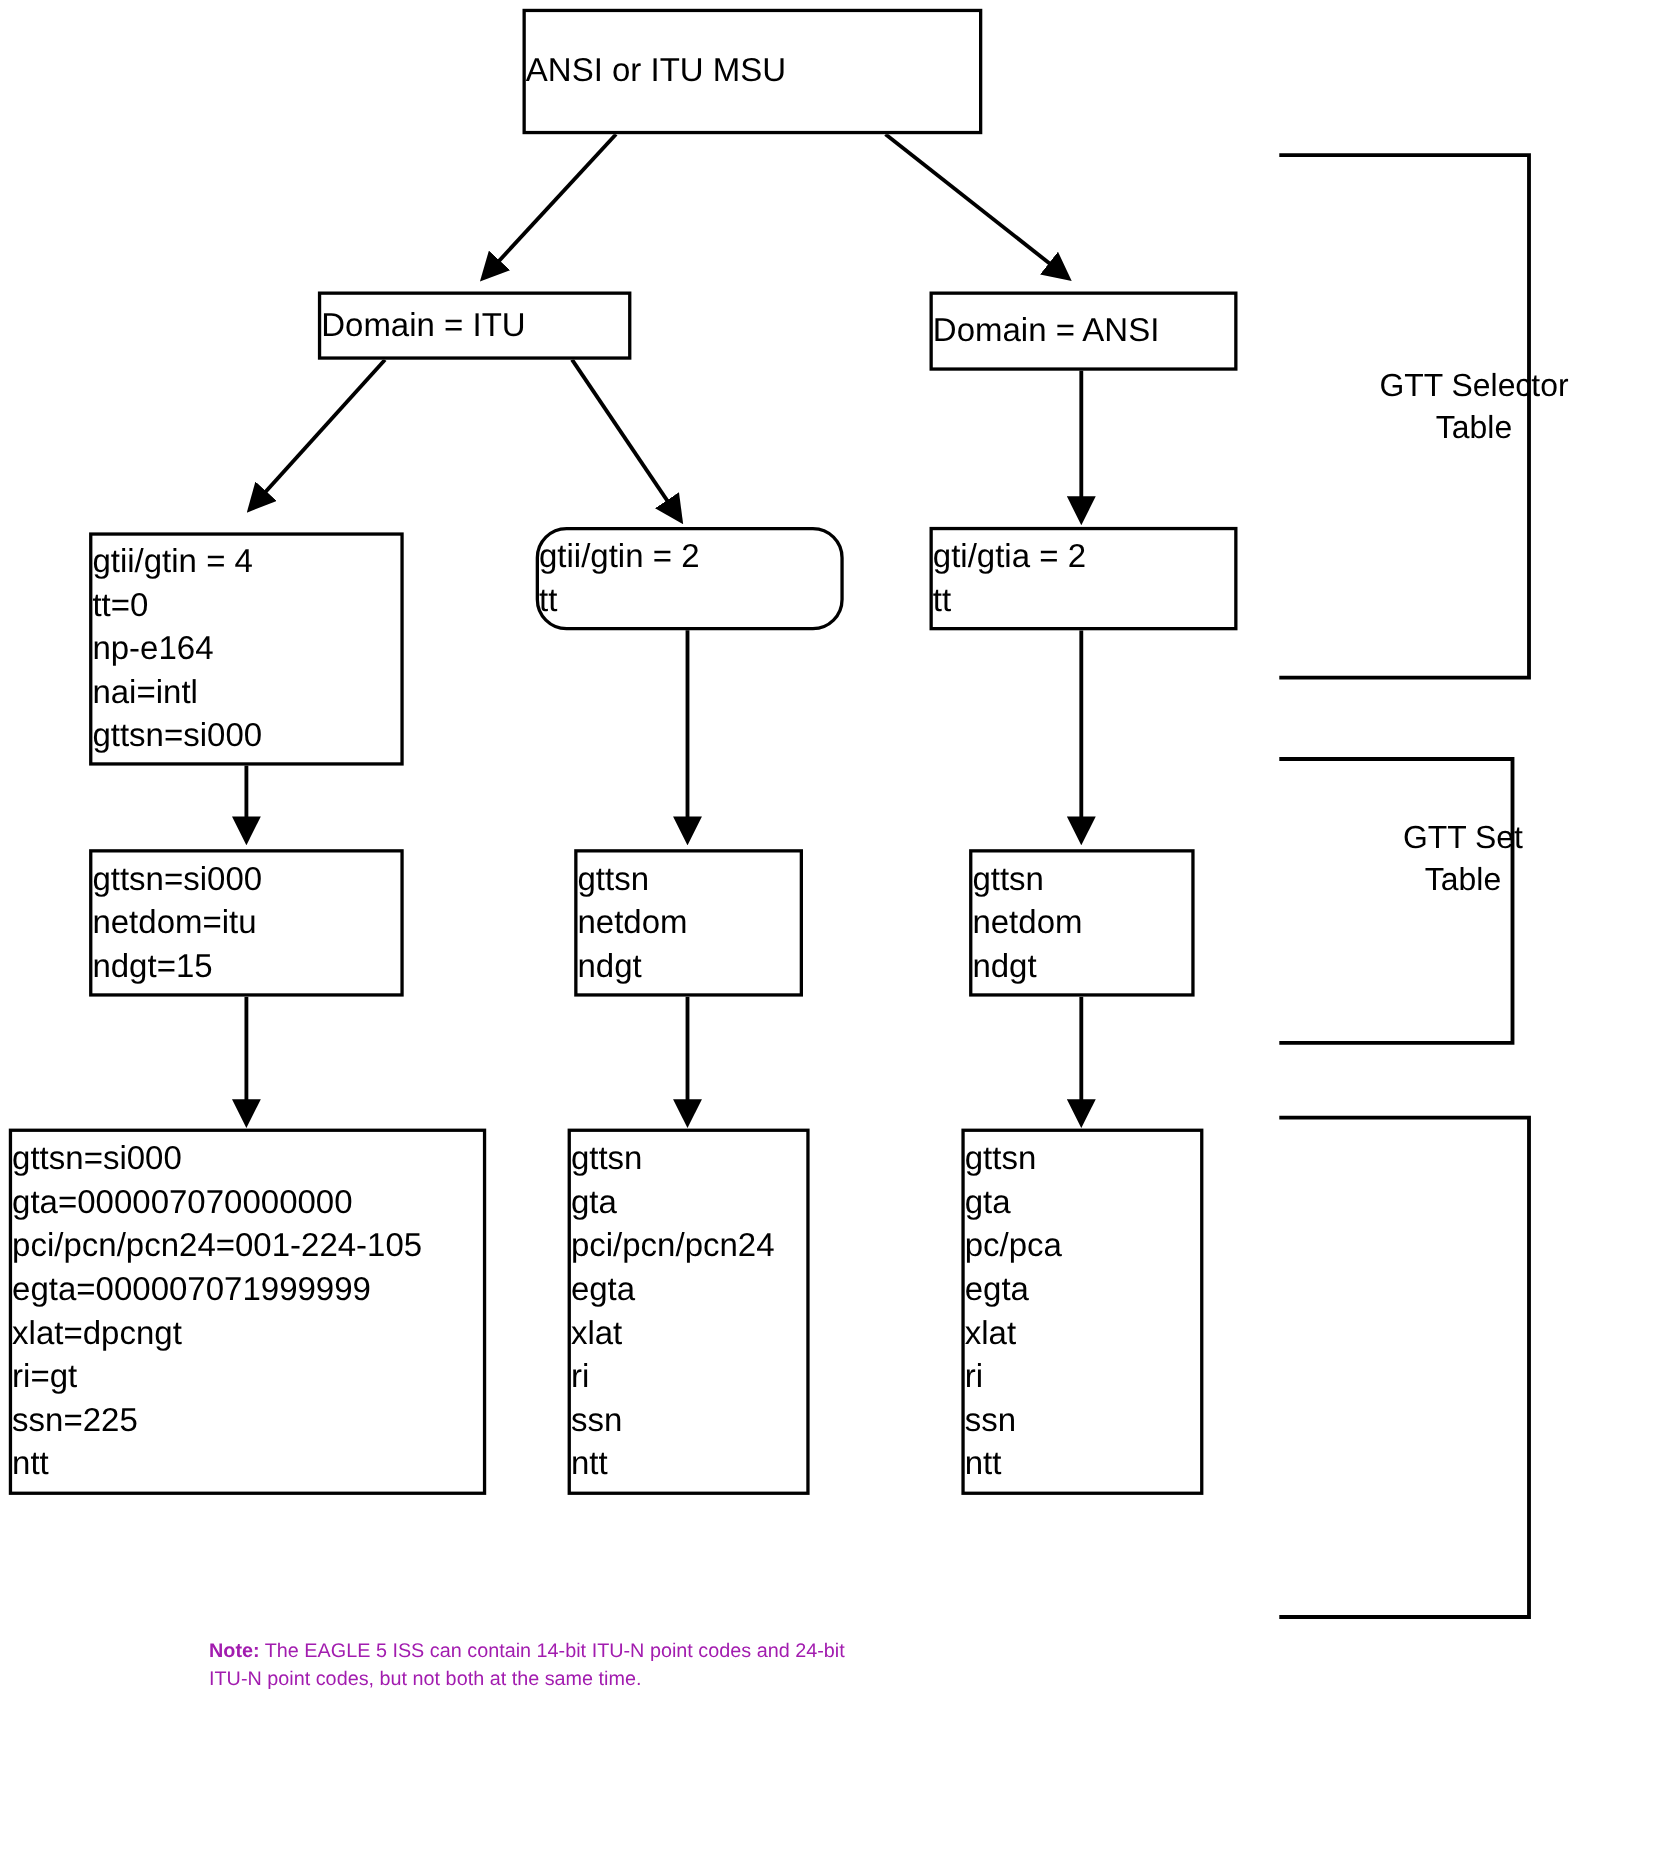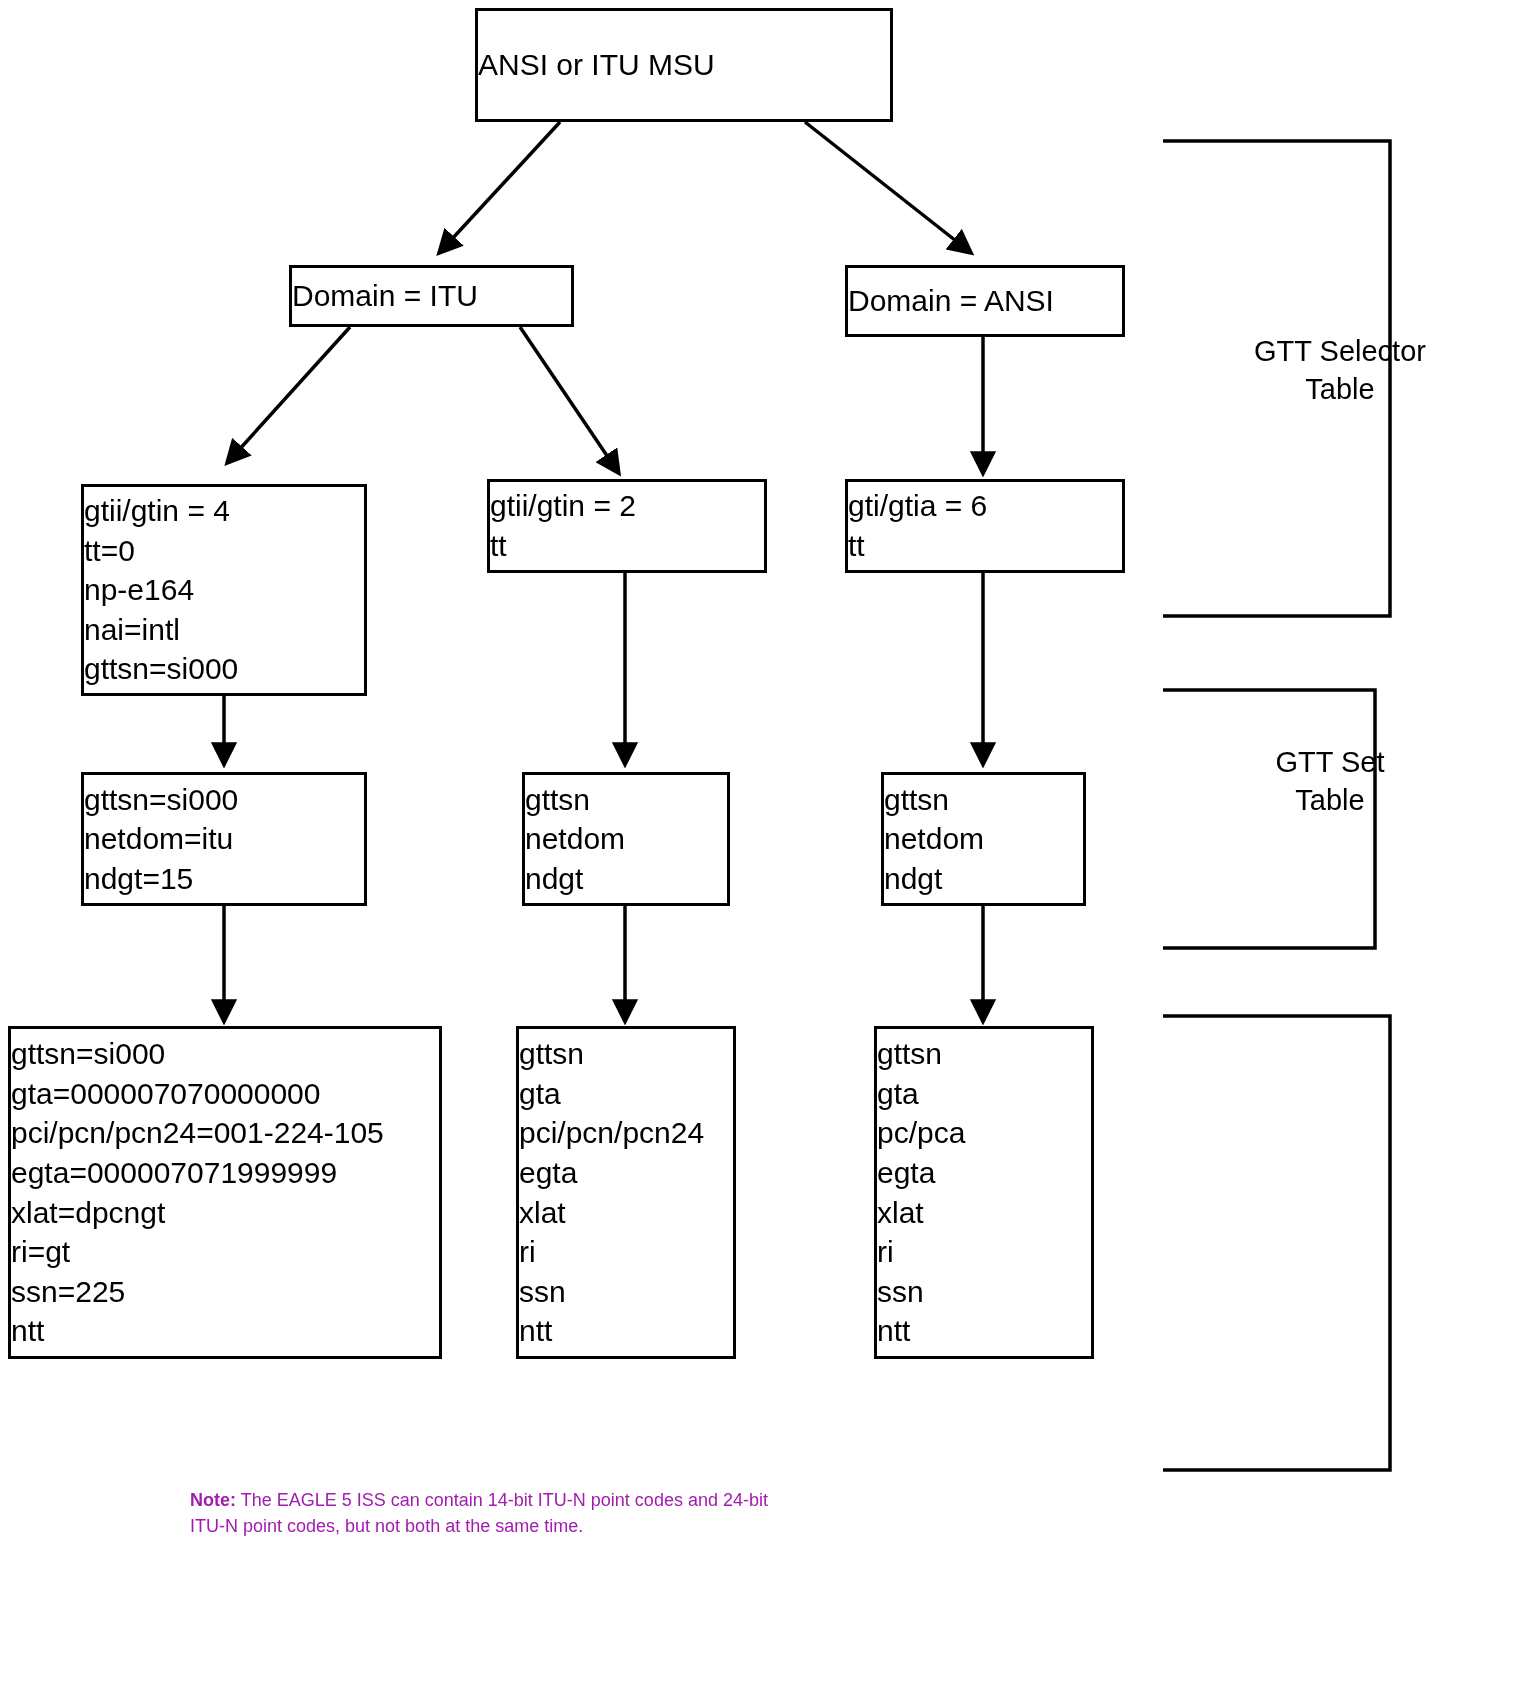--- a/index.html
+++ b/index.html
@@ -114,27 +114,27 @@
   </div>
 
   <div class="box" style="left:81px; top:473px; width:286px; height:212px;margin-top:11px;">
     <span class="line">gtii/gtin = 4</span>
     <span class="line">tt=0</span>
     <span class="line">np-e164</span>
     <span class="line">nai=intl</span>
     <span class="line">gttsn=si000</span>
   </div>
 
-  <div class="box" style="left:487px; top:479px; width:280px; height:94px;">
+  <div class="box" style="left:487px; top:479px; width:280px; height:94px;border-radius:28px;">
     <span class="line">gtii/gtin = 2</span>
     <span class="line">tt</span>
   </div>
 
   <div class="box" style="left:845px; top:479px; width:280px; height:94px;">
-    <span class="line">gti/gtia = 6</span>
+    <span class="line">gti/gtia = 2</span>
     <span class="line">tt</span>
   </div>
 
   <div class="box" style="left:81px; top:772px; width:286px; height:134px;">
     <span class="line">gttsn=si000</span>
     <span class="line">netdom=itu</span>
     <span class="line">ndgt=15</span>
   </div>
 
   <div class="box" style="left:522px; top:772px; width:208px; height:134px;">

